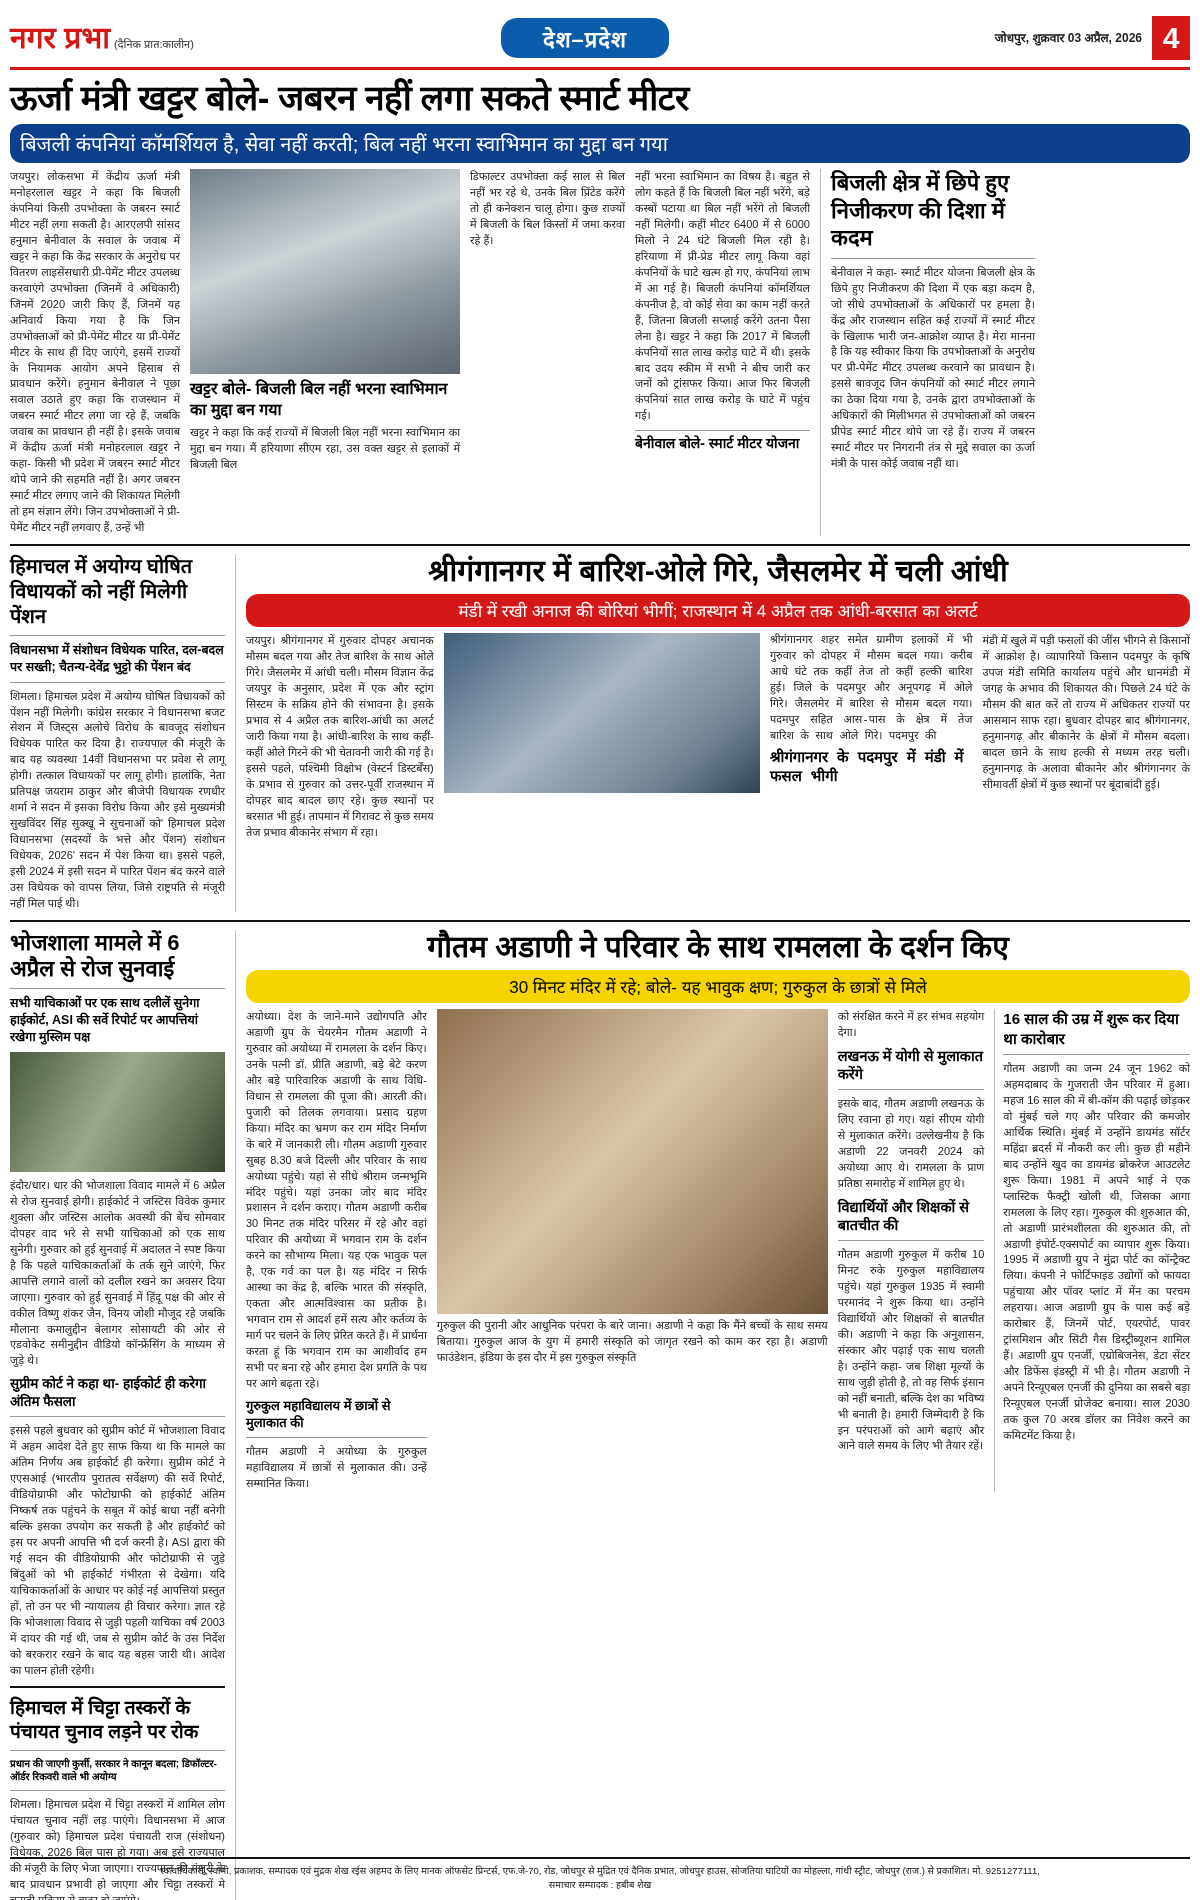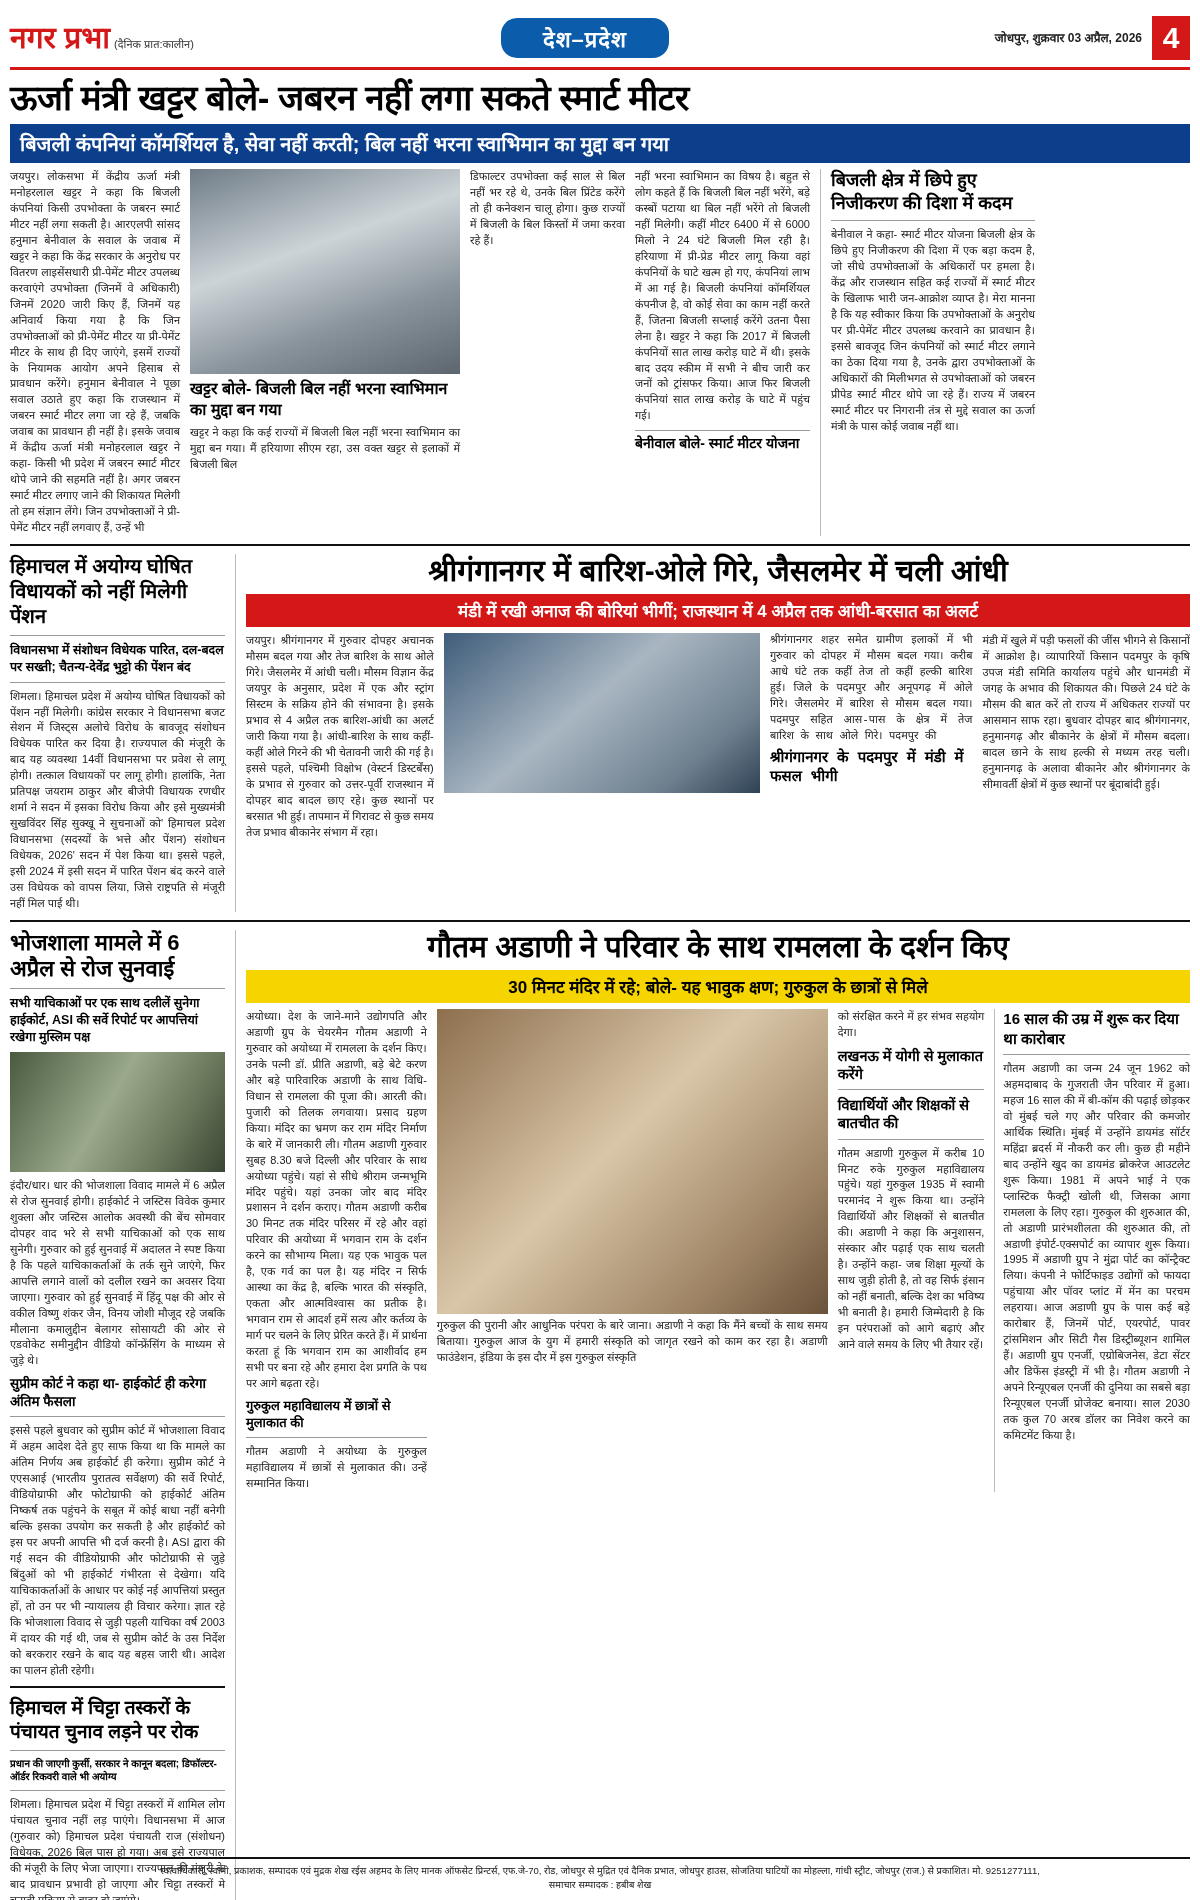--- a/index.html
+++ b/index.html
@@ -30,22 +30,23 @@
   .mh-right { width:300px; display:flex; align-items:center; justify-content:flex-end; gap:10px; }
   .mh-date { font-size:12px; font-weight:bold; color:#222; }
   .mh-page { background:#d41818; color:#fff; font-size:30px; font-weight:bold; width:38px; height:44px;
     display:flex; align-items:center; justify-content:center; }
 
   
   .hl {
     font-weight:bold; line-height:1.15; color:#000;
   }
   .subbar {
-    background:#0b3f8c; color:#fff; font-weight:bold; padding:6px 10px; font-size:19px;
+    background:#0b3f8c; color:#fff; font-weight:normal; padding:6px 10px; font-size:19px;
     margin:6px 0;
+    border-radius:12px;
   }
   .subbar.yellow { background:#f5d400; color:#000; }
   .subbar.red { background:#d41818; color:#fff; }
   .body-txt {
     font-size:11px; line-height:1.45; text-align:justify; color:#1a1a1a;
   }
   .photo { width:100%; background:#9aa6b0; display:block; }
   .rule { border-top:2px solid #111; margin:8px 0; }
   .thin { border-top:1px solid #999; margin:6px 0; }
   .vline { border-left:1px solid #bbb; }
@@ -106,21 +107,21 @@
         <div class="body-txt" style="margin-top:4px;">खट्टर ने कहा कि कई राज्यों में बिजली बिल नहीं भरना स्वाभिमान का मुद्दा बन गया। मैं हरियाणा सीएम रहा, उस वक्त खट्टर से इलाकों में बिजली बिल</div>
       </div>
       <div class="col" style="width:155px;">
         <div class="body-txt">डिफाल्टर उपभोक्ता कई साल से बिल नहीं भर रहे थे, उनके बिल प्रिंटेड करेंगे तो ही कनेक्शन चालू होगा। कुछ राज्यों में बिजली के बिल किस्तों में जमा करवा रहे हैं।</div>
       </div>
       <div class="col" style="width:175px;">
         <div class="body-txt">नहीं भरना स्वाभिमान का विषय है। बहुत से लोग कहते हैं कि बिजली बिल नहीं भरेंगे, बड़े कस्बों पटाया था बिल नहीं भरेंगे तो बिजली नहीं मिलेगी। कहीं मीटर 6400 में से 6000 मिलो ने 24 घंटे बिजली मिल रही है। हरियाणा में प्री-प्रेड मीटर लागू किया वहां कंपनियों के घाटे खत्म हो गए, कंपनियां लाभ में आ गई है। बिजली कंपनियां कॉमर्शियल कंपनीज है, वो कोई सेवा का काम नहीं करते हैं, जितना बिजली सप्लाई करेंगे उतना पैसा लेना है। खट्टर ने कहा कि 2017 में बिजली कंपनियों सात लाख करोड़ घाटे में थी। इसके बाद उदय स्कीम में सभी ने बीच जारी कर जनों को ट्रांसफर किया। आज फिर बिजली कंपनियां सात लाख करोड़ के घाटे में पहुंच गई।</div>
         <div class="hl" style="font-size:14px; margin-top:6px; border-top:1px solid #999; padding-top:4px;">बेनीवाल बोले- स्मार्ट मीटर योजना</div>
       </div>
       <div class="col vline" style="width:215px; padding-left:10px;">
-        <div class="hl" style="font-size:18px; line-height:1.25;">बिजली क्षेत्र में छिपे हुए निजीकरण की दिशा में कदम</div>
+        <div class="hl" style="font-size:22px; line-height:1.25;">बिजली क्षेत्र में छिपे हुए निजीकरण की दिशा में कदम</div>
         <div class="thin"></div>
         <div class="body-txt">बेनीवाल ने कहा- स्मार्ट मीटर योजना बिजली क्षेत्र के छिपे हुए निजीकरण की दिशा में एक बड़ा कदम है, जो सीधे उपभोक्ताओं के अधिकारों पर हमला है। केंद्र और राजस्थान सहित कई राज्यों में स्मार्ट मीटर के खिलाफ भारी जन-आक्रोश व्याप्त है। मेरा मानना है कि यह स्वीकार किया कि उपभोक्ताओं के अनुरोध पर प्री-पेमेंट मीटर उपलब्ध करवाने का प्रावधान है। इससे बावजूद जिन कंपनियों को स्मार्ट मीटर लगाने का ठेका दिया गया है, उनके द्वारा उपभोक्ताओं के अधिकारों की मिलीभगत से उपभोक्ताओं को जबरन प्रीपेड स्मार्ट मीटर थोपे जा रहे हैं। राज्य में जबरन स्मार्ट मीटर पर निगरानी तंत्र से मुद्दे सवाल का ऊर्जा मंत्री के पास कोई जवाब नहीं था।</div>
       </div>
     </div>
   </div>
 
   <div class="rule"></div>
 
   <div class="sec">
     <div class="col" style="width:215px;">
@@ -183,20 +184,21 @@
           <div class="body-txt">गौतम अडाणी ने अयोध्या के गुरुकुल महाविद्यालय में छात्रों से मुलाकात की। उन्हें सम्मानित किया।</div>
         </div>
         <div class="col" style="width:400px;">
           <div class="photo ph-d" style="height:305px;"></div>
           <div class="body-txt" style="margin-top:4px;">गुरुकुल की पुरानी और आधुनिक परंपरा के बारे जाना। अडाणी ने कहा कि मैंने बच्चों के साथ समय बिताया। गुरुकुल आज के युग में हमारी संस्कृति को जागृत रखने को काम कर रहा है। अडाणी फाउंडेशन, इंडिया के इस दौर में इस गुरुकुल संस्कृति</div>
         </div>
         <div class="col" style="width:150px;">
           <div class="body-txt">को संरक्षित करने में हर संभव सहयोग देगा।</div>
           <div class="hl" style="font-size:14.5px; margin-top:6px; line-height:1.25;">लखनऊ में योगी से मुलाकात करेंगे</div>
           <div class="thin"></div>
+          <div class="body-txt">इसके बाद, गौतम अडाणी लखनऊ के लिए रवाना हो गए। यहां सीएम योगी से मुलाकात करेंगे। उल्लेखनीय है कि अडाणी 22 जनवरी 2024 को अयोध्या आए थे। रामलला के प्राण प्रतिष्ठा समारोह में शामिल हुए थे।</div>
           <div class="hl" style="font-size:14.5px; margin-top:6px; line-height:1.25;">विद्यार्थियों और शिक्षकों से बातचीत की</div>
           <div class="thin"></div>
           <div class="body-txt">गौतम अडाणी गुरुकुल में करीब 10 मिनट रुके गुरुकुल महाविद्यालय पहुंचे। यहां गुरुकुल 1935 में स्वामी परमानंद ने शुरू किया था। उन्होंने विद्यार्थियों और शिक्षकों से बातचीत की। अडाणी ने कहा कि अनुशासन, संस्कार और पढ़ाई एक साथ चलती है। उन्होंने कहा- जब शिक्षा मूल्यों के साथ जुड़ी होती है, तो वह सिर्फ इंसान को नहीं बनाती, बल्कि देश का भविष्य भी बनाती है। हमारी जिम्मेदारी है कि इन परंपराओं को आगे बढ़ाएं और आने वाले समय के लिए भी तैयार रहें।</div>
         </div>
         <div class="col vline" style="width:200px; padding-left:8px;">
           <div class="hl" style="font-size:15px; line-height:1.3;">16 साल की उम्र में शुरू कर दिया था कारोबार</div>
           <div class="thin"></div>
           <div class="body-txt">गौतम अडाणी का जन्म 24 जून 1962 को अहमदाबाद के गुजराती जैन परिवार में हुआ। महज 16 साल की में बी-कॉम की पढ़ाई छोड़कर वो मुंबई चले गए और परिवार की कमजोर आर्थिक स्थिति। मुंबई में उन्होंने डायमंड सॉर्टर महिंद्रा ब्रदर्स में नौकरी कर ली। कुछ ही महीने बाद उन्होंने खुद का डायमंड ब्रोकरेज आउटलेट शुरू किया। 1981 में अपने भाई ने एक प्लास्टिक फैक्ट्री खोली थी, जिसका आगा रामलला के लिए रहा। गुरुकुल की शुरुआत की, तो अडाणी प्रारंभशीलता की शुरुआत की, तो अडाणी इंपोर्ट-एक्सपोर्ट का व्यापार शुरू किया। 1995 में अडाणी ग्रुप ने मुंद्रा पोर्ट का कॉन्ट्रैक्ट लिया। कंपनी ने फोर्टिफाइड उद्योगों को फायदा पहुंचाया और पॉवर प्लांट में मेंन का परचम लहराया। आज अडाणी ग्रुप के पास कई बड़े कारोबार हैं, जिनमें पोर्ट, एयरपोर्ट, पावर ट्रांसमिशन और सिटी गैस डिस्ट्रीब्यूशन शामिल हैं। अडाणी ग्रुप एनर्जी, एग्रोबिजनेस, डेटा सेंटर और डिफेंस इंडस्ट्री में भी है। गौतम अडाणी ने अपने रिन्यूएबल एनर्जी की दुनिया का सबसे बड़ा रिन्यूएबल एनर्जी प्रोजेक्ट बनाया। साल 2030 तक कुल 70 अरब डॉलर का निवेश करने का कमिटमेंट किया है।</div>
         </div>
       </div>

